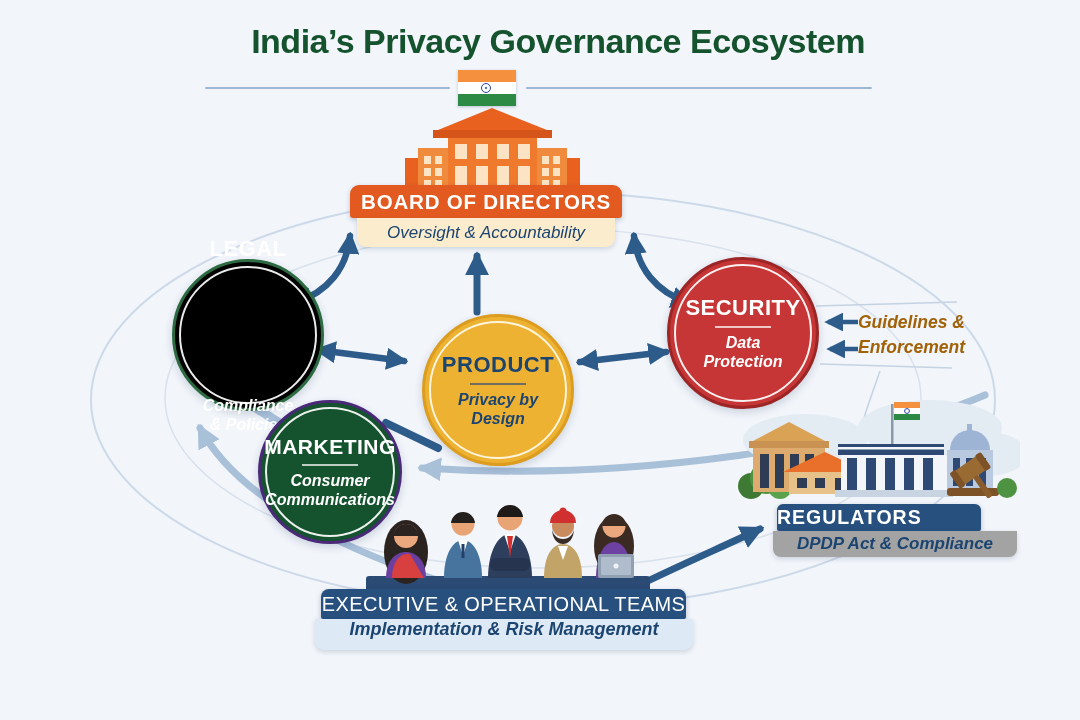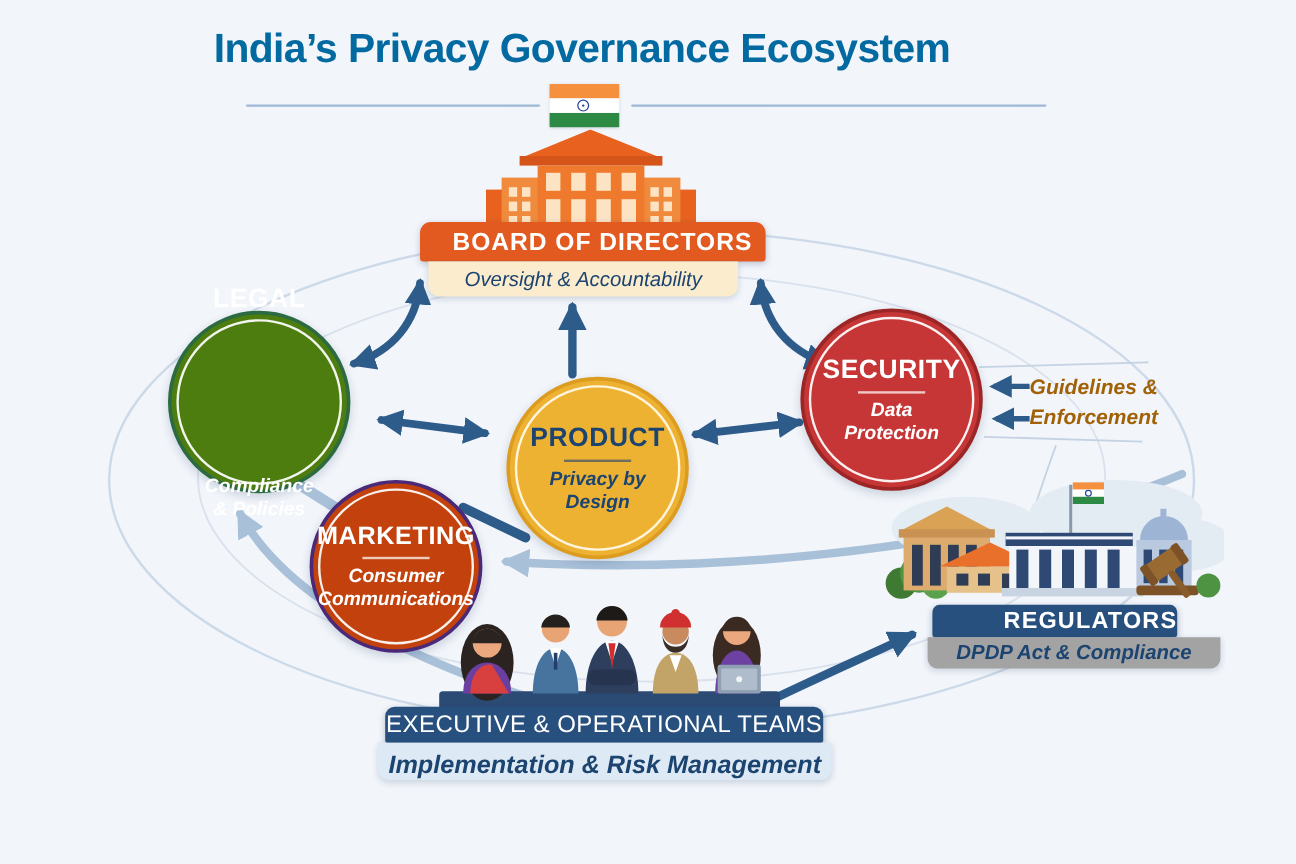--- a/index.html
+++ b/index.html
@@ -2,22 +2,22 @@
 <html><head>
 <meta charset="utf-8">
 <style>
   html,body{margin:0;padding:0;}
   .canvas{
     position:relative;width:1080px;height:720px;overflow:hidden;
     background:#f2f5fa;font-family:"Liberation Sans",sans-serif;
   }
   
   .title{
-    position:absolute;left:105px;top:22px;width:760px;text-align:center;
-    font-size:34px;font-weight:bold;letter-spacing:-0.5px;color:#0369a1;
+    position:absolute;left:105px;top:22px;width:760px;text-align:right;
+    font-size:34px;font-weight:bold;letter-spacing:-0.5px;color:#14532d;
   }
   .divider{position:absolute;top:87px;height:2px;background:#9db8d4;border-radius:2px;}
   .divider.left{left:205px;width:245px;}
   .divider.right{left:526px;width:346px;}
   .flag{
     position:absolute;left:458px;top:70px;width:58px;height:36px;
     box-shadow:0 1px 3px rgba(30,60,100,.25);
   }
   .flag .band{height:12px;}
   .flag .saffron{background:#f5913e;}
@@ -32,69 +32,68 @@
   }
   
   .svg-layer{position:absolute;left:0;top:0;z-index:1;}
   .art{position:absolute;z-index:2;}
   
   .board-banner{
     position:absolute;left:350px;top:185px;width:272px;height:33px;z-index:3;
     background:#e25a1f;border-radius:9px 9px 3px 3px;display:flex;align-items:center;justify-content:center;
     color:#ffffff;font-weight:bold;font-size:20.5px;letter-spacing:.8px;
     box-shadow:0 2px 5px rgba(30,60,100,.25);
-    padding-left:16px;
   }
   .board-sub{
     position:absolute;left:357px;top:218px;width:258px;height:29px;z-index:3;
     background:#fbeccd;border-radius:0 0 9px 9px;display:flex;align-items:center;justify-content:center;
     color:#1c4470;font-weight:normal;font-style:italic;font-size:17px;
     box-shadow:0 2px 5px rgba(30,60,100,.18);
   }
   
   .node{
     position:absolute;border-radius:50%;box-sizing:border-box;z-index:2;
     display:flex;flex-direction:column;align-items:center;justify-content:center;text-align:center;
     box-shadow:0 3px 8px rgba(30,60,100,.2);
   }
   .node::before{
     content:"";position:absolute;inset:4px;border-radius:50%;
     border:2.5px solid rgba(255,255,255,.92);pointer-events:none;
   }
   .node .nlabel{font-weight:bold;font-size:22px;color:#fff;letter-spacing:.5px;z-index:1;}
   .node .nline{width:56px;height:2px;background:rgba(255,255,255,.72);margin:5px 0 6px;z-index:1;}
   .node .nsub{font-style:italic;font-weight:bold;font-size:16px;color:#fff;line-height:1.18;z-index:1;}
-  .node.legal{left:140px;top:259px;width:152px;height:152px;background:#4d7c0f;border:3.5px solid #2c6b41;gap:48px;}
+  .node.legal{left:172px;top:259px;width:152px;height:152px;background:#000000;border:3.5px solid #2c6b41;gap:48px;}
   .node.legal .nsub{max-width:106px;margin-top:28px;}
   .node.product{left:422px;top:314px;width:152px;height:152px;background:#eeb233;border:3.5px solid #dc9c1f;}
   .node.product::before{border-color:rgba(255,248,230,.95);}
   .node.product .nlabel,.node.product .nsub{color:#1c4470;}
   .node.product .nline{background:rgba(43,74,116,.65);}
   .node.product .nsub{max-width:96px;}
   .node.security{left:667px;top:257px;width:152px;height:152px;background:#c63636;border:3.5px solid #9c2525;}
   .node.security .nsub{max-width:92px;}
-  .node.marketing{left:258px;top:400px;width:144px;height:144px;background:#c2410c;border:3.5px solid #4a2a78;}
+  .node.marketing{left:258px;top:400px;width:144px;height:144px;background:#14532d;border:3.5px solid #4a2a78;}
   .node.marketing .nlabel{font-size:21px;}
   .node.marketing .nsub{max-width:134px;}
   
   .exec-banner{
     position:absolute;left:321px;top:589px;width:365px;height:30px;z-index:3;
     background:#27507e;border-radius:8px 8px 2px 2px;display:flex;align-items:center;justify-content:center;
     color:#fff;font-weight:normal;font-size:20px;letter-spacing:.4px;
     box-shadow:0 2px 5px rgba(30,60,100,.3);
   }
   .exec-sub{
     position:absolute;left:315px;top:619px;width:378px;height:31px;z-index:3;
-    background:#dde9f4;border-radius:0 0 9px 9px;display:flex;align-items:flex-end;justify-content:center;
-    color:#1c4470;font-weight:bold;font-style:italic;font-size:21px;
+    background:#dde9f4;border-radius:0 0 9px 9px;display:flex;align-items:flex-start;justify-content:center;
+    color:#1c4470;font-weight:bold;font-style:italic;font-size:18px;
     box-shadow:0 2px 5px rgba(30,60,100,.18);
   }
   .reg-banner{
     position:absolute;left:777px;top:504px;width:204px;height:27px;z-index:3;
-    background:#27507e;border-radius:6px 6px 2px 2px;display:flex;align-items:center;justify-content:flex-end;
+    background:#27507e;border-radius:6px 6px 2px 2px;display:flex;align-items:center;justify-content:flex-start;
     color:#fff;font-weight:bold;font-size:19.5px;letter-spacing:1px;
     box-shadow:0 2px 5px rgba(30,60,100,.3);
   }
   .reg-sub{
     position:absolute;left:773px;top:531px;width:244px;height:26px;z-index:3;
     background:#a3a3a3;border-radius:0 0 8px 8px;display:flex;align-items:center;justify-content:center;
     color:#1c4470;font-weight:bold;font-style:italic;font-size:17px;
     box-shadow:0 2px 5px rgba(30,60,100,.18);
   }
   

